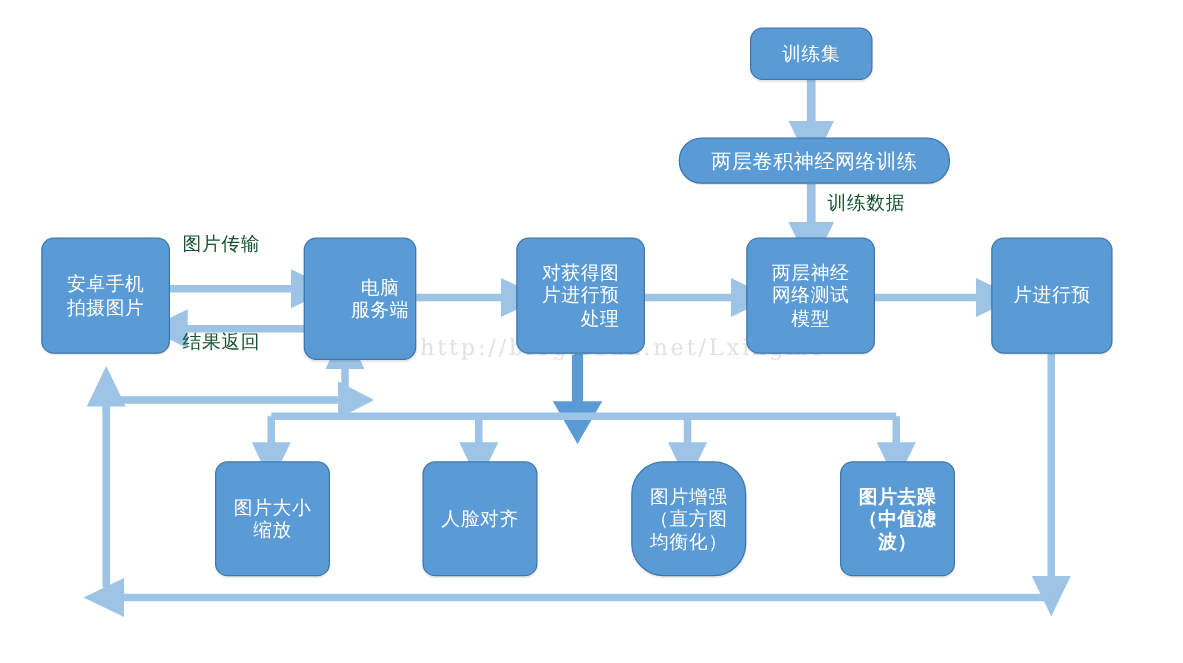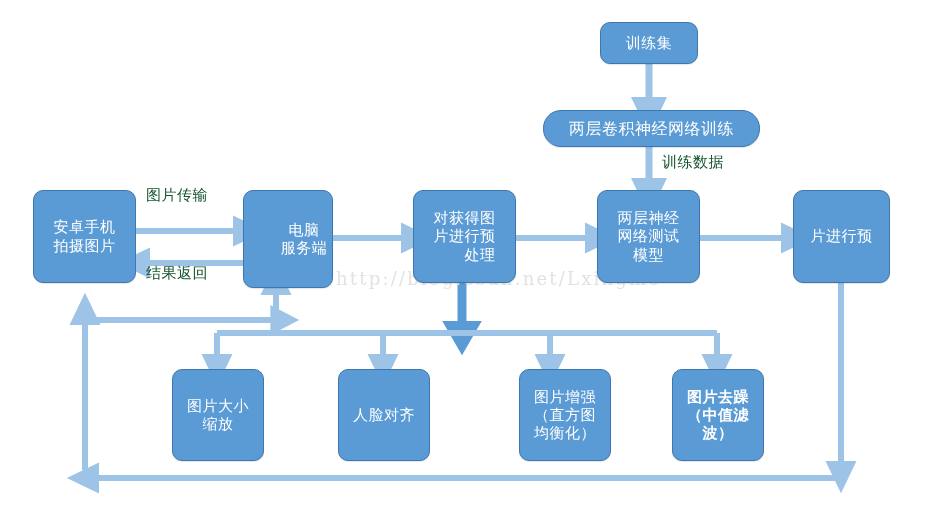--- a/index.html
+++ b/index.html
@@ -173,21 +173,21 @@
     <span>
       <span class="txt">图片大小</span>
       <span class="txt">缩放</span>
     </span>
   </div>
 
   <div class="node small" style="left:338px;top:369px;width:92px;height:92px;">
     <span class="txt">人脸对齐</span>
   </div>
 
-  <div class="node small" style="left:519px;top:369px;width:92px;height:92px;">
+  <div class="node small" style="left:505px;top:369px;width:92px;height:92px;border-radius:26px;">
     <span>
       <span class="txt">图片增强</span>
       <span class="txt">（直方图</span>
       <span class="txt">均衡化）</span>
     </span>
   </div>
 
   <div class="node small" style="left:672px;top:369px;width:92px;height:92px;font-weight:bold;">
     <span>
       <span class="txt">图片去躁</span>

